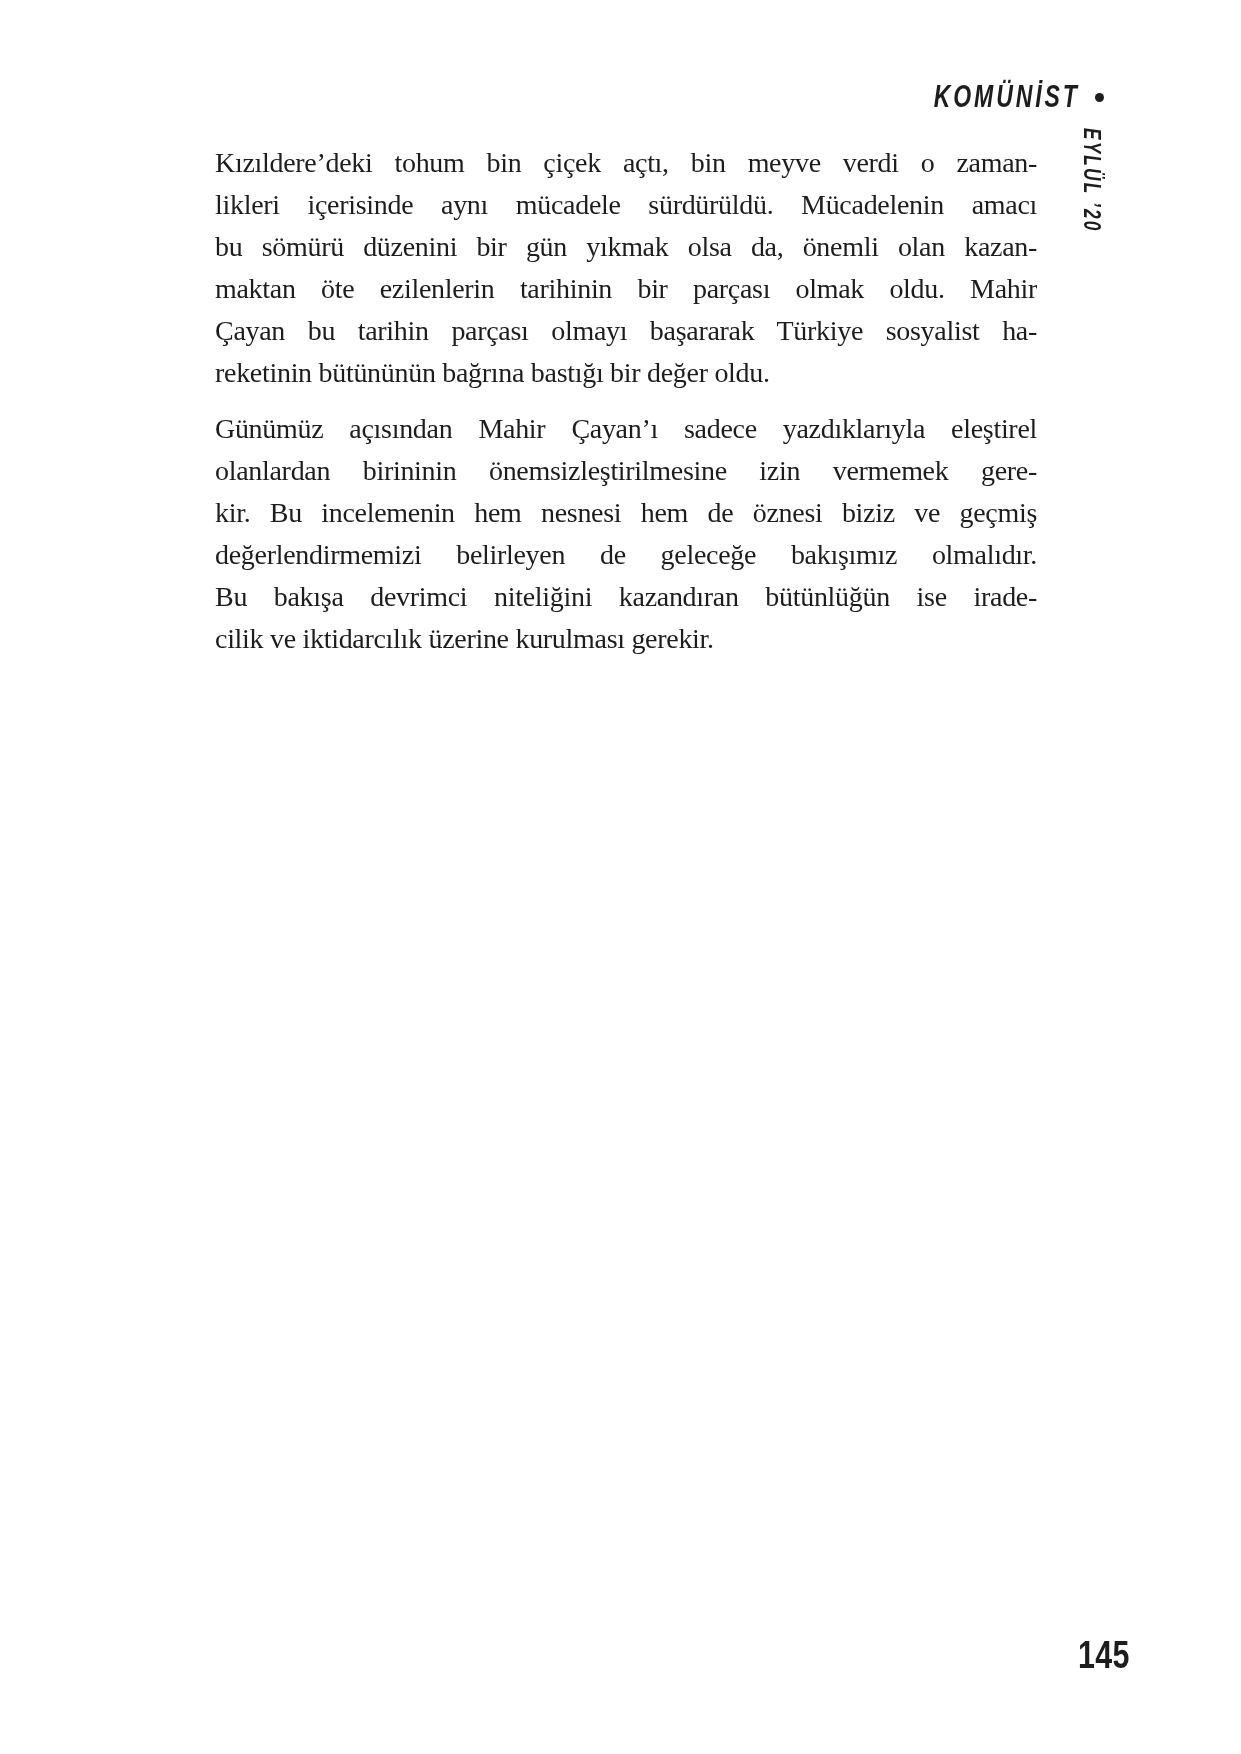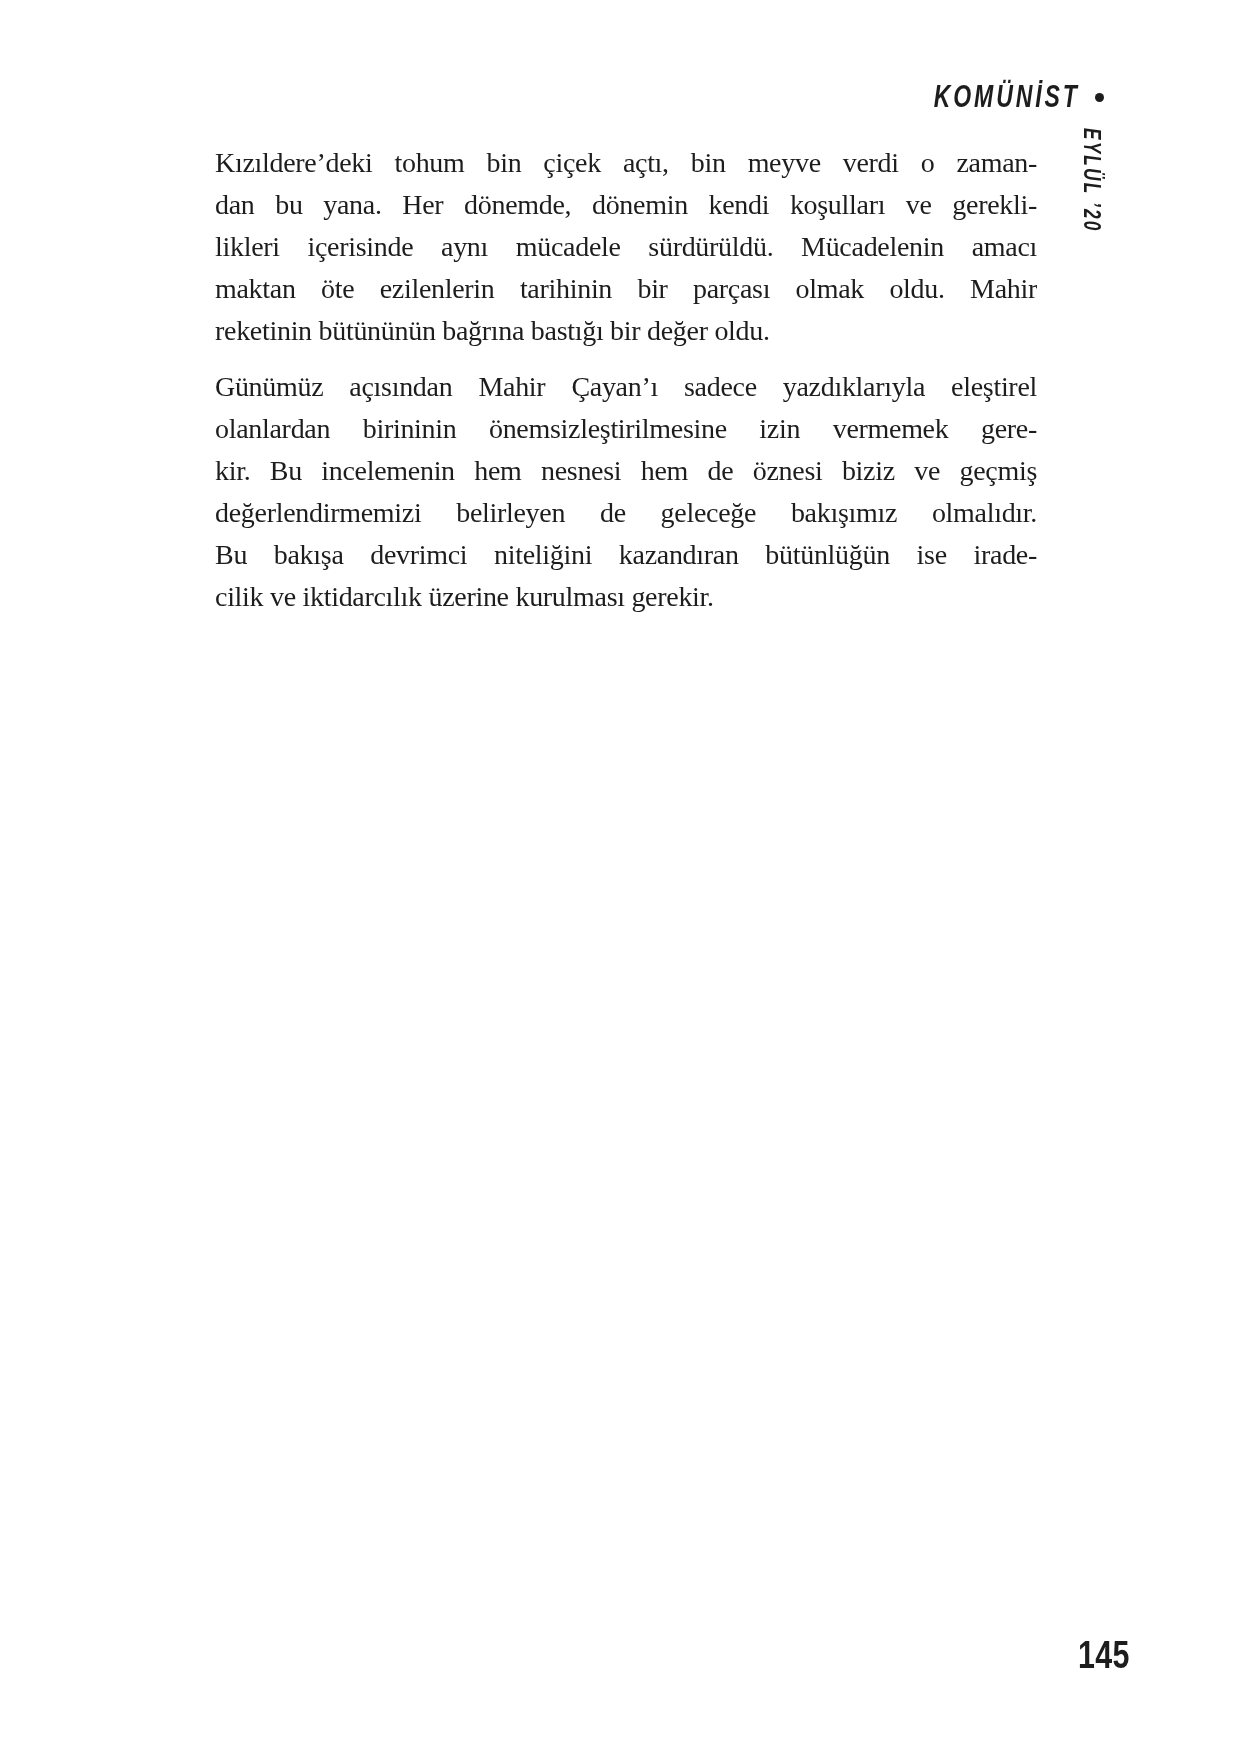--- a/index.html
+++ b/index.html
@@ -102,23 +102,24 @@
   <div class="journal-header">
     <span class="journal-title">KOMÜNİST</span>
     <span class="bullet-icon"></span>
   </div>
 
   <div class="issue-vertical">EYLÜL ’20</div>
 
   <div class="body-text">
     <div class="paragraph">
         <div class="line">Kızıldere’deki tohum bin çiçek açtı, bin meyve verdi o zaman-</div>
-        <div class="line">dan bu yana. Her dönemde, dönemin kendi koşulları ve gerekli-</div>
         <div class="line">likleri içerisinde aynı mücadele sürdürüldü. Mücadelenin amacı</div>
+        <div class="line">bu sömürü düzenini bir gün yıkmak olsa da, önemli olan kazan-</div>
         <div class="line">maktan öte ezilenlerin tarihinin bir parçası olmak oldu. Mahir</div>
+        <div class="line">Çayan bu tarihin parçası olmayı başararak Türkiye sosyalist ha-</div>
         <div class="line para-last">reketinin bütününün bağrına bastığı bir değer oldu.</div>
       </div>
     <div class="paragraph">
         <div class="line">Günümüz açısından Mahir Çayan’ı sadece yazdıklarıyla eleştirel</div>
         <div class="line">olanlardan birininin önemsizleştirilmesine izin vermemek gere-</div>
         <div class="line">kir. Bu incelemenin hem nesnesi hem de öznesi biziz ve geçmiş</div>
         <div class="line">değerlendirmemizi belirleyen de geleceğe bakışımız olmalıdır.</div>
         <div class="line">Bu bakışa devrimci niteliğini kazandıran bütünlüğün ise irade-</div>
         <div class="line para-last">cilik ve iktidarcılık üzerine kurulması gerekir.</div>
       </div>

